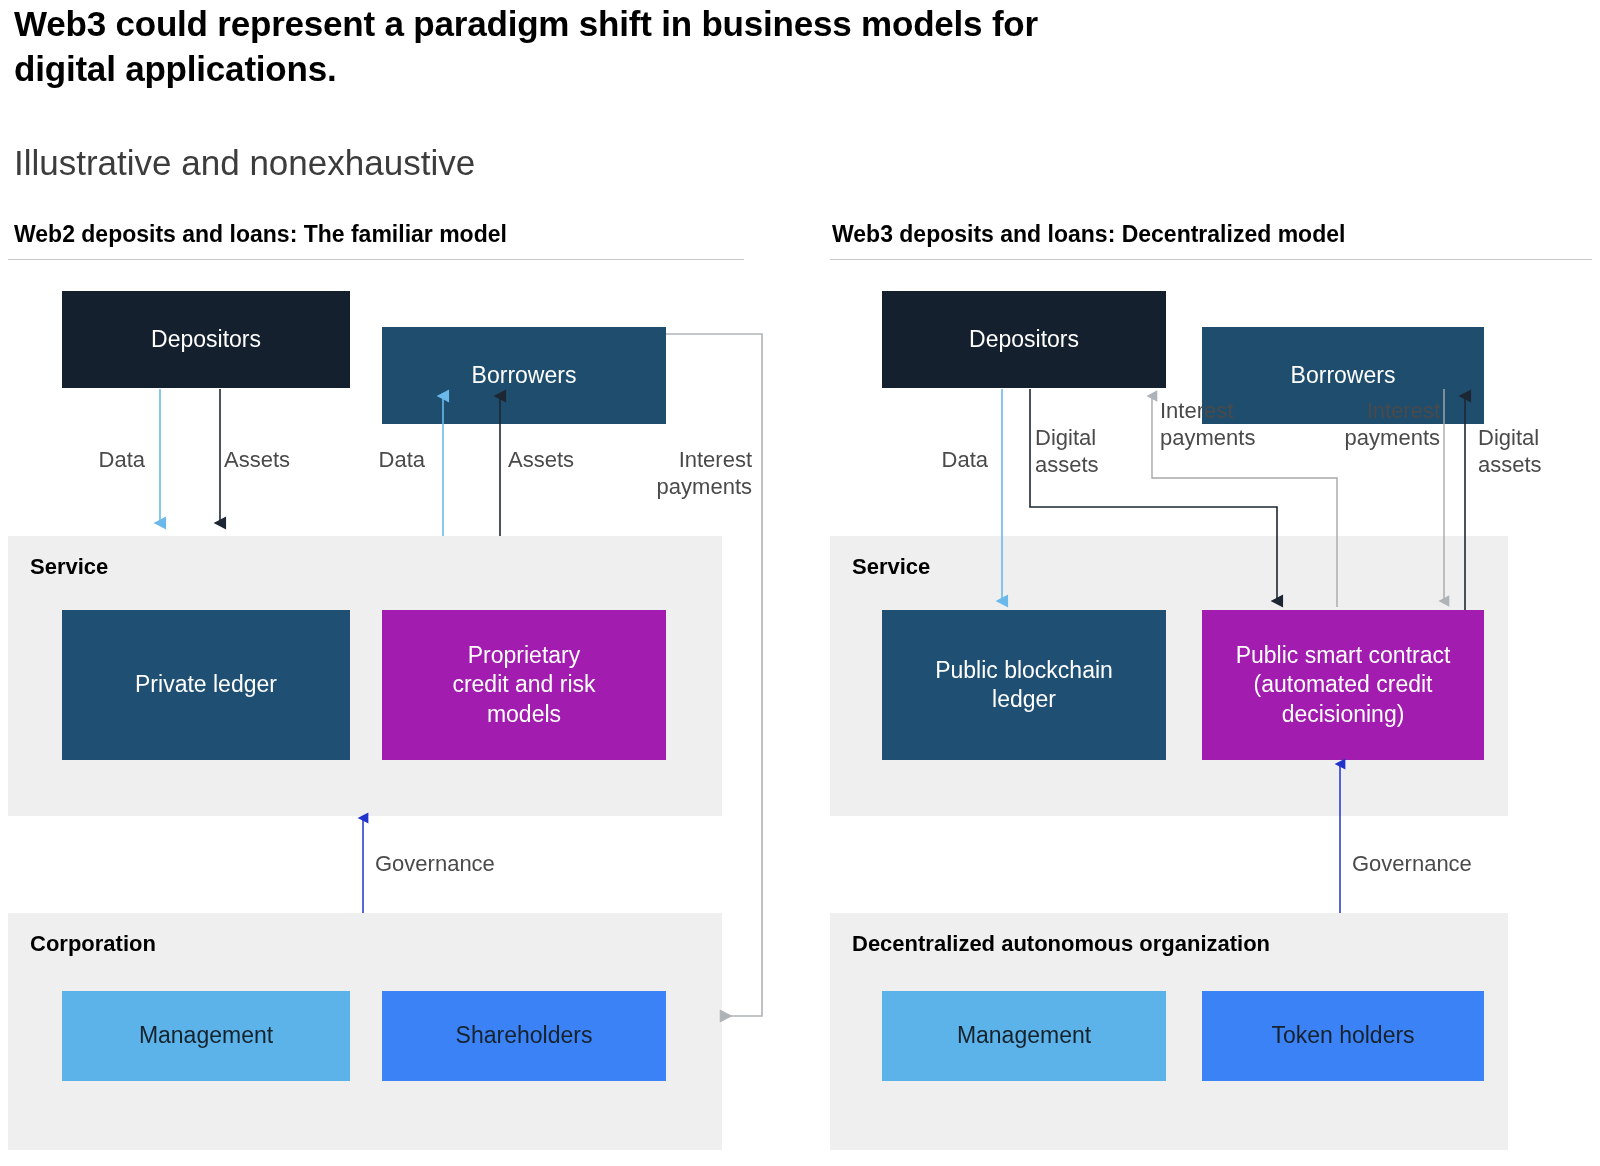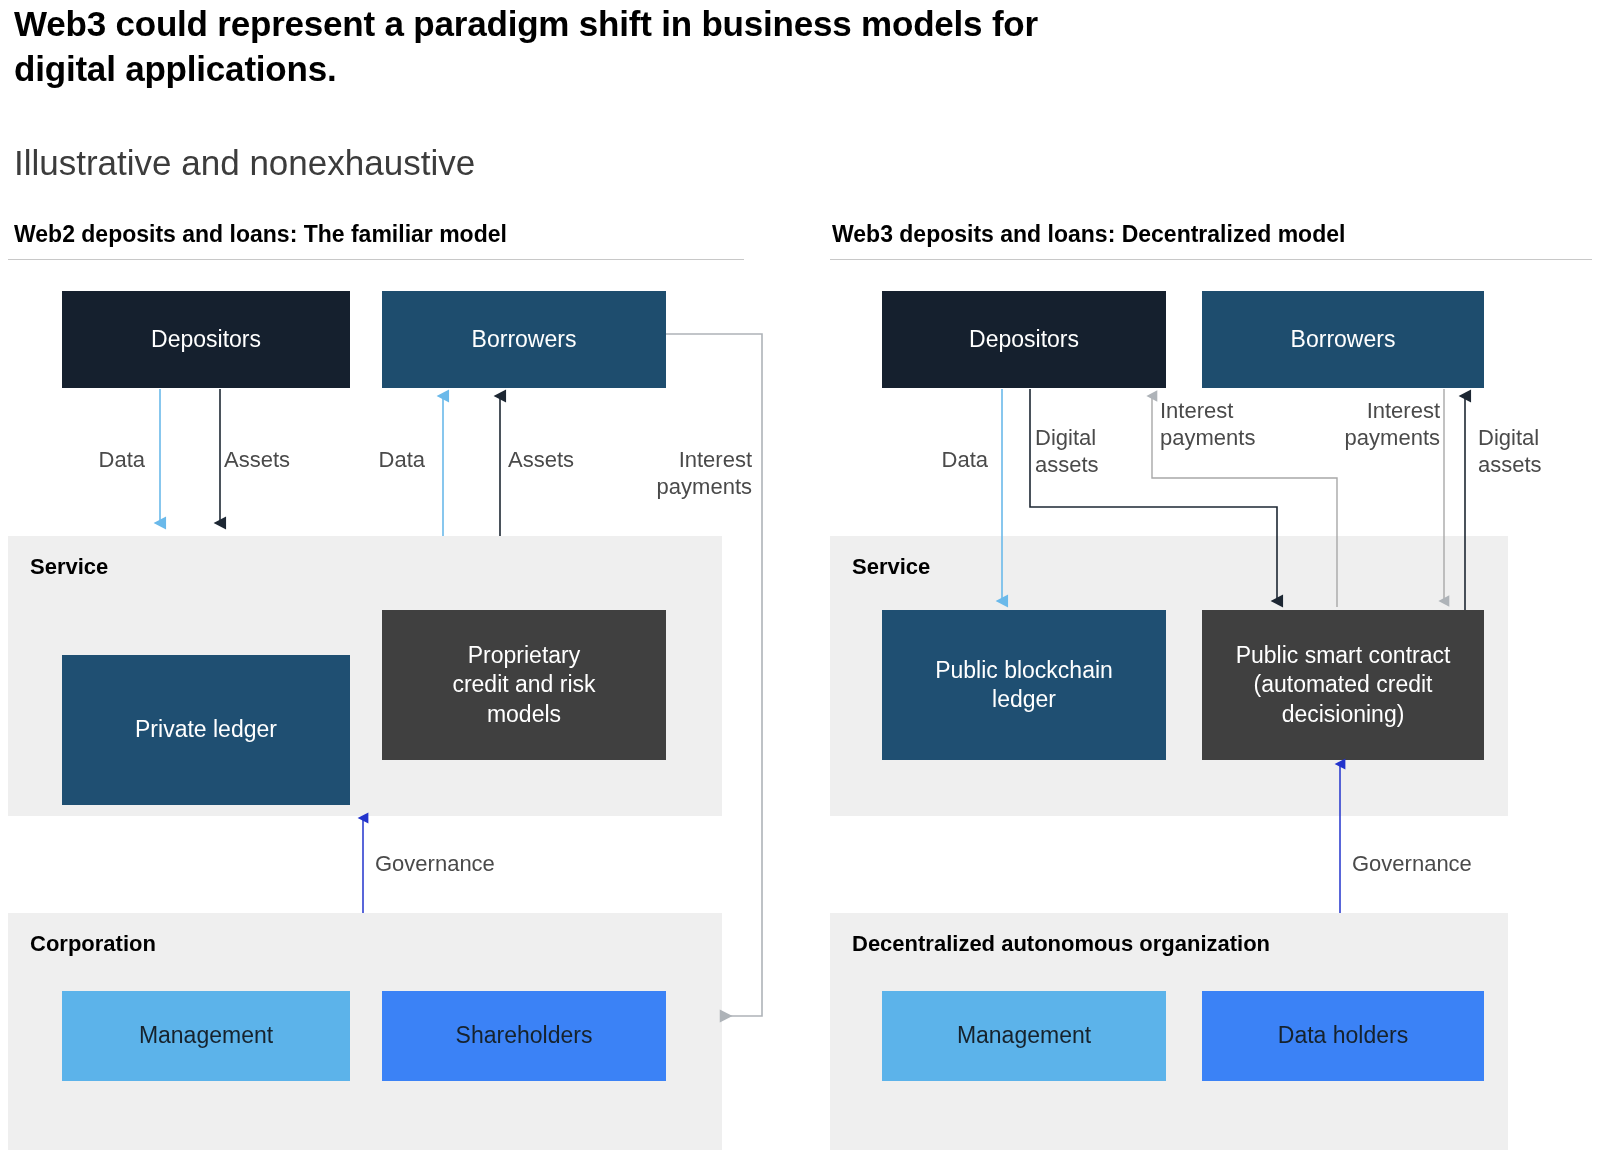--- a/index.html
+++ b/index.html
@@ -57,23 +57,23 @@
   
   .node {
     display: flex; align-items: center; justify-content: center;
     text-align: center;
     font-size: 23px;
     line-height: 1.28;
     padding: 4px 26px;
     white-space: pre-line;
   }
   .n-navy   { background: #15202e; color: #ffffff; }
-  .n-steel  { background: #1e4d6e; color: #ffffff; }
+  .n-steel  { background: #1e4d6e; color: #ffffff; margin-top: 36px; }
   .n-deep   { background: #1f4f72; color: #ffffff; }
-  .n-mid    { background: #404040; color: #ffffff; }
+  .n-mid    { background: #a21caf; color: #ffffff; }
   .n-light  { background: #5cb3ea; color: #16222c; }
   .n-pale   { background: #3b82f6; color: #16222c; }
 
   
   .elabel {
     position: absolute;
     font-size: 22px;
     color: #4a4a4a;
     line-height: 1.22;
     white-space: pre-line;
@@ -97,21 +97,21 @@
 
   <div class="abs sec-head" style="left:14px; top:221px;">Web2 deposits and loans: The familiar model</div>
   <div class="abs sec-rule" style="left:8px; top:259px; width:736px;"></div>
 
   <div class="abs node n-navy" style="left:62px; top:291px; width:288px; height:97px;">Depositors</div>
   <div class="abs node n-steel" style="left:382px; top:291px; width:284px; height:97px;">Borrowers</div>
 
   <div class="abs group" style="left:8px; top:536px; width:714px; height:280px;">
     <div class="group-label">Service</div>
   </div>
-  <div class="abs node n-deep" style="left:62px; top:610px; width:288px; height:150px;margin-top:45px;">Private ledger</div>
+  <div class="abs node n-deep" style="left:62px; top:610px; width:288px; height:150px;">Private ledger</div>
   <div class="abs node n-mid" style="left:382px; top:610px; width:284px; height:150px;">Proprietary
 credit and risk
 models</div>
 
   <div class="abs group" style="left:8px; top:913px; width:714px; height:237px;">
     <div class="group-label">Corporation</div>
   </div>
   <div class="abs node n-light" style="left:62px; top:991px; width:288px; height:90px;">Management</div>
   <div class="abs node n-pale" style="left:382px; top:991px; width:284px; height:90px;">Shareholders</div>
 
@@ -135,21 +135,21 @@
   <div class="abs node n-deep" style="left:882px; top:610px; width:284px; height:150px;">Public blockchain
 ledger</div>
   <div class="abs node n-mid" style="left:1202px; top:610px; width:282px; height:150px;">Public smart contract
 (automated credit
 decisioning)</div>
 
   <div class="abs group" style="left:830px; top:913px; width:678px; height:237px;">
     <div class="group-label">Decentralized autonomous organization</div>
   </div>
   <div class="abs node n-light" style="left:882px; top:991px; width:284px; height:90px;">Management</div>
-  <div class="abs node n-pale" style="left:1202px; top:991px; width:282px; height:90px;">Data holders</div>
+  <div class="abs node n-pale" style="left:1202px; top:991px; width:282px; height:90px;">Token holders</div>
 
   <div class="elabel r" style="left:860px; top:447px; width:128px;">Data</div>
   <div class="elabel" style="left:1035px; top:425px; width:120px;">Digital
 assets</div>
   <div class="elabel" style="left:1160px; top:398px; width:160px;">Interest
 payments</div>
   <div class="elabel r" style="left:1280px; top:398px; width:160px;">Interest
 payments</div>
   <div class="elabel" style="left:1478px; top:425px; width:118px;">Digital
 assets</div>

